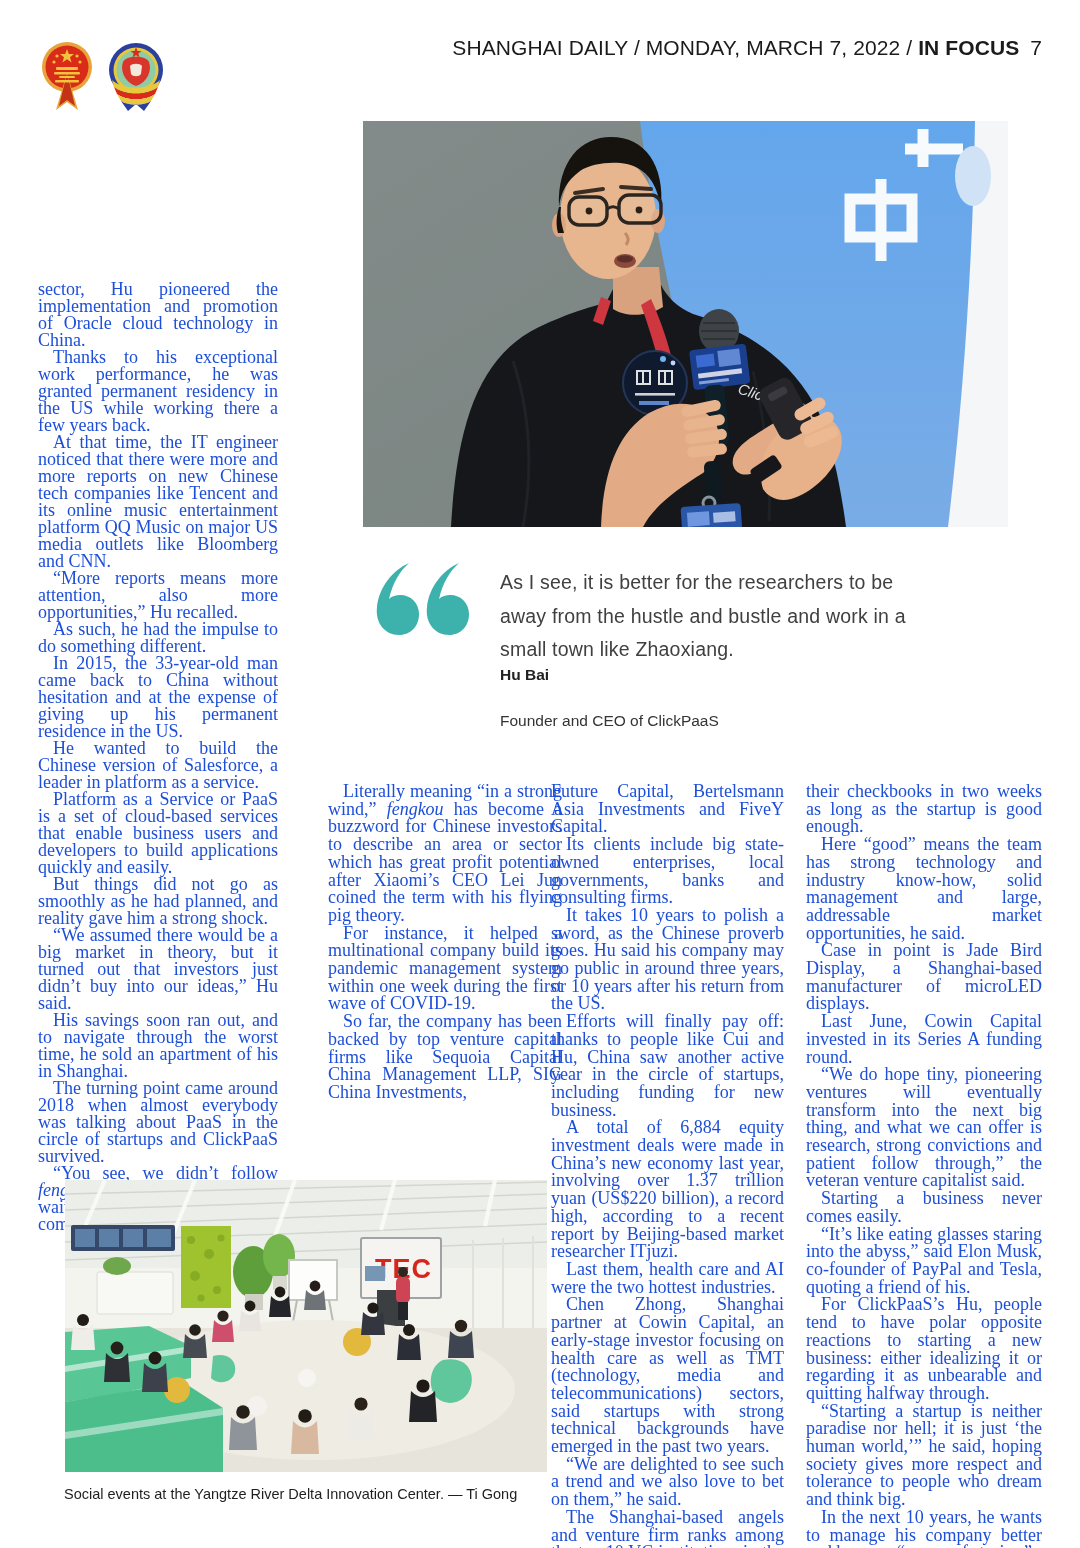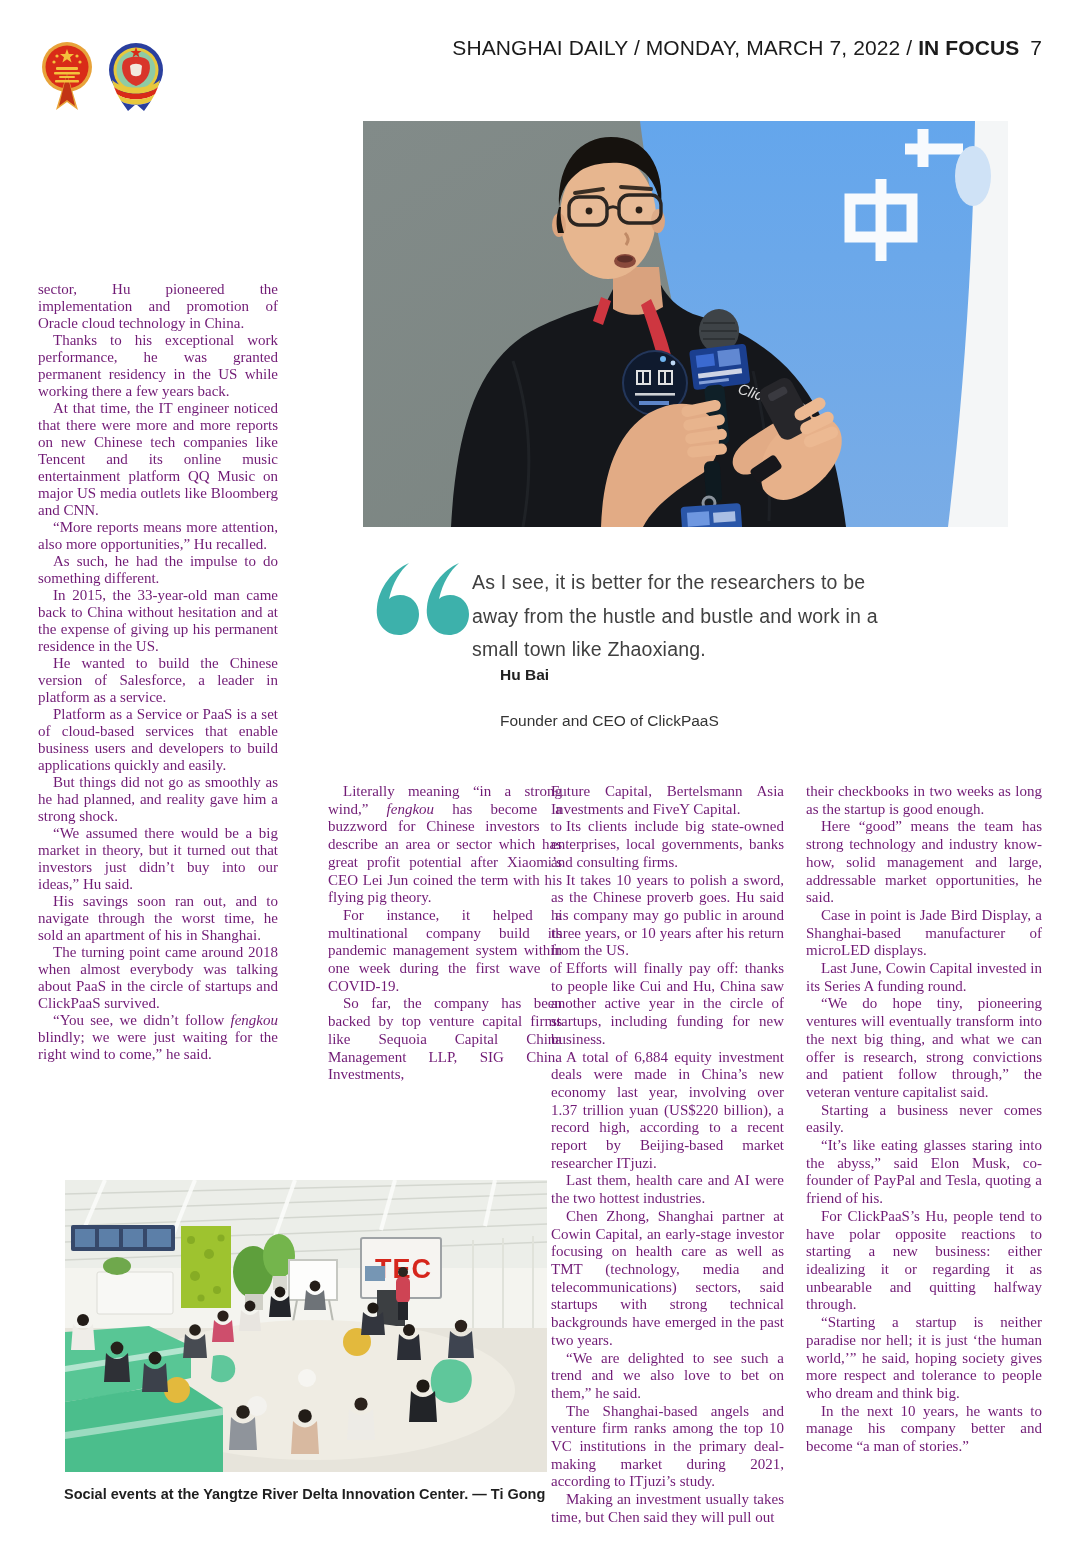--- a/index.html
+++ b/index.html
@@ -19,43 +19,43 @@
   .masthead .pagenum { margin-left:5px; }
   .emblem { position:absolute; top:40px; }
   .emblem.prc   { left:42px; }
   .emblem.cppcc { left:108px; }
 
   
   .main-photo   { position:absolute; left:363px; top:121px; width:645px; height:406px; }
   .second-photo { position:absolute; left:65px;  top:1180px; width:482px; height:292px; }
   .caption {
     position:absolute; left:64px; top:1486px; width:520px;
-    font-family:"Liberation Sans", sans-serif; font-weight:700;
+    font-family:"Liberation Sans", sans-serif; font-weight:400;
     font-size:14.5px; color:#1f1f1f;
   }
 
   
   .qmark  { position:absolute; left:371px; top:560px; }
   .qtext  {
-    position:absolute; left:472px; top:566px; width:432px;
+    position:absolute; left:500px; top:566px; width:432px;
     font-family:"Liberation Sans", sans-serif; font-size:19.5px;
     line-height:33.5px; color:#404040; letter-spacing:0.2px;
   }
   .qauthor {
     position:absolute; left:500px; top:666px;
     font-family:"Liberation Sans", sans-serif; font-size:15.5px;
     font-weight:700; color:#212121;
   }
   .qrole {
     position:absolute; left:500px; top:687px;
     font-family:"Liberation Sans", sans-serif; font-size:15.5px; color:#343434;margin-top:25px;
   }
 
   
-  .col { position:absolute; text-align:justify; color:#701a75; font-size:15px; }
+  .col { position:absolute; text-align:justify; color:#1d4ed8; font-size:18px; }
   .col p { text-indent:15px; }
   .col p.noindent { text-indent:0; }
   .col-1 { left:38px;  top:281px; width:240px; line-height:17px;   }
   .col-2 { left:297px; top:783px; width:234px; line-height:17.7px;margin-left:31px; }
   .col-3 { left:551px; top:783px; width:233px; line-height:17.7px; }
   .col-4 { left:806px; top:783px; width:236px; line-height:17.7px; }
 </style>
 </head>
 <body>
 

